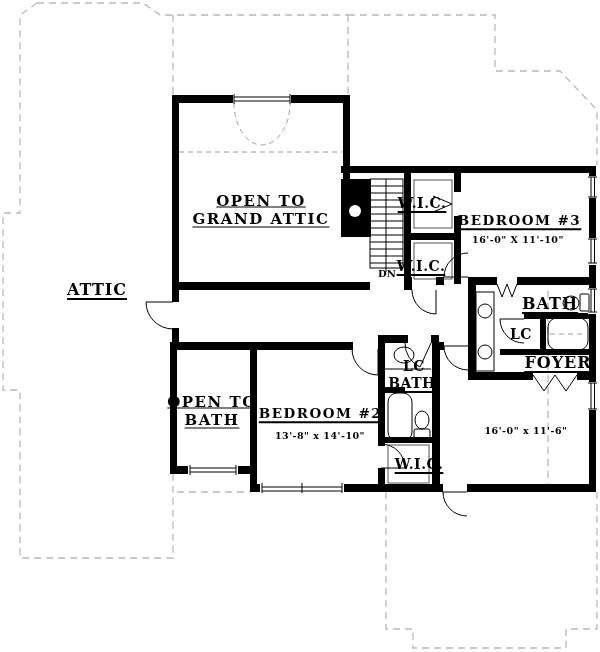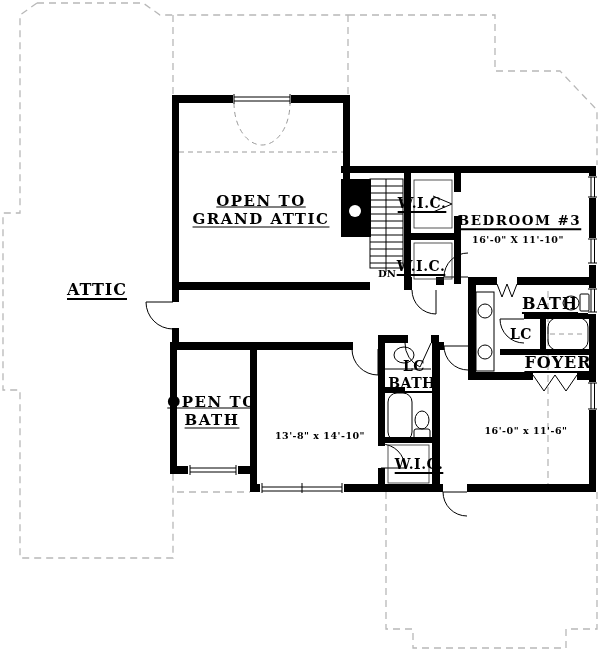--- a/index.html
+++ b/index.html
@@ -236,20 +236,21 @@
   </svg>
 
   <div class="lbl u med-lbl" style="left:97px;top:290px;">ATTIC</div>
 
   <div class="lbl open-to" style="left:261px;top:201px;">OPEN TO</div>
   <div class="lbl open-to u" style="left:261px;top:219px;">GRAND ATTIC</div>
 
   <div class="lbl open-to" style="left:212px;top:402px;">OPEN TO</div>
   <div class="lbl open-to u" style="left:212px;top:420px;">BATH</div>
 
+  <div class="lbl room-name u" style="left:317px;top:414px;">BEDROOM #2</div>
   <div class="lbl room-dims" style="left:320px;top:436px;">13'-8" x 14'-10"</div>
 
   <div class="lbl room-name u" style="left:516px;top:221px;">BEDROOM #3</div>
   <div class="lbl room-dims" style="left:518px;top:240px;">16'-0" X 11'-10"</div>
 
   <div class="lbl room-dims" style="left:526px;top:431px;">16'-0" x 11'-6"</div>
 
   <div class="lbl small-lbl u" style="left:422px;top:203px;">W.I.C.</div>
   <div class="lbl small-lbl u" style="left:421px;top:266px;">W.I.C.</div>
   <div class="lbl small-lbl u" style="left:419px;top:464px;">W.I.C.</div>

